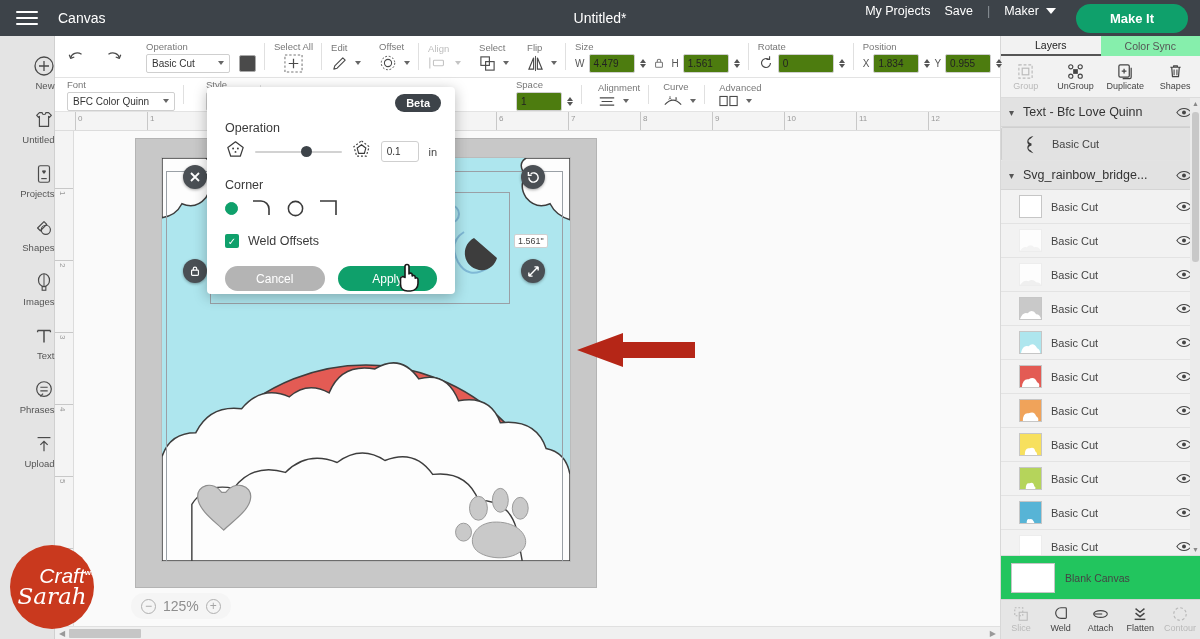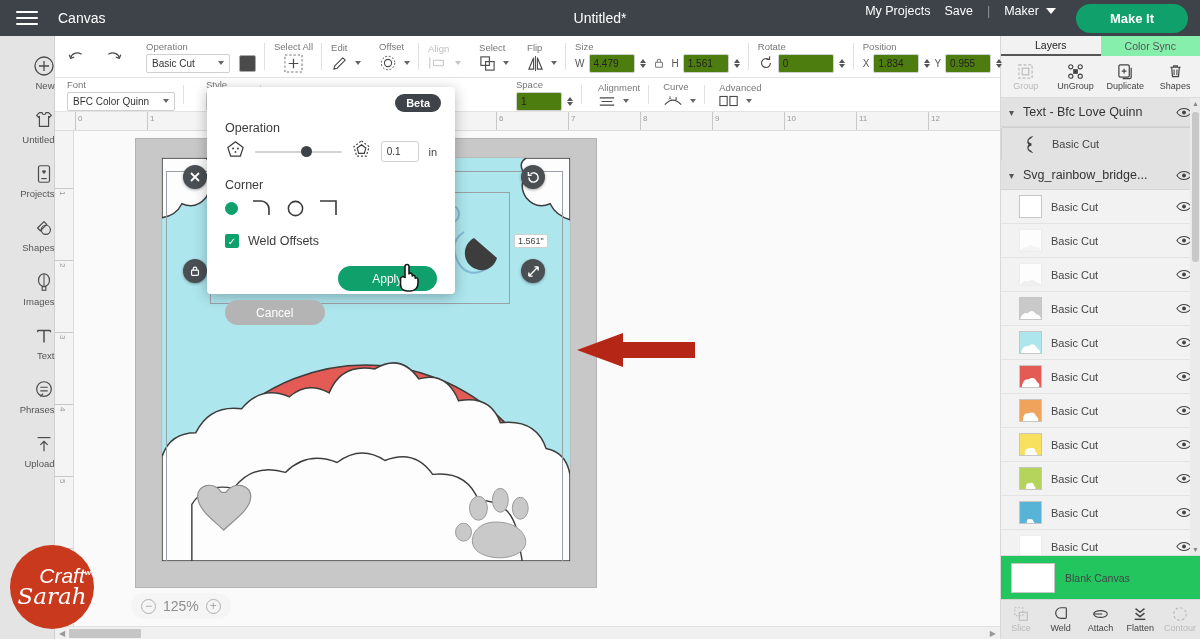--- a/index.html
+++ b/index.html
@@ -194,21 +194,21 @@
     width: 14px; height: 14px; background: #0fa06b; border-radius: 2px;
     display: flex; align-items: center; justify-content: center;
     color: #fff; font-size: 10px; cursor: pointer;
   }
   .weld-txt { font-size: 12.5px; color: #3a3a3a; }
   .btn-row { display: flex; gap: 13px; margin-top: 18px; }
   .btn {
     border: none; border-radius: 15px; height: 25px; width: 118px;
     font-size: 12px; font-family: inherit; cursor: pointer; color: #fff;
   }
-  .btn.cancel { background: #b4b4b4; margin-top: 34px; }
+  .btn.cancel { background: #b4b4b4; }
   .btn.apply { background: #0fa06b; position: relative; }
   .cursor-hand { position: absolute; left: 398px; top: 262px; z-index: 40; }
 
   
   .zoombar {
     position: absolute; left: 76px; bottom: 20px; height: 26px;
     background: rgba(244,244,244,.93); border-radius: 13px;
     display: flex; align-items: center; gap: 7px; padding: 0 10px;
     font-size: 14px; color: #8e8e8e; z-index: 12;
   }

